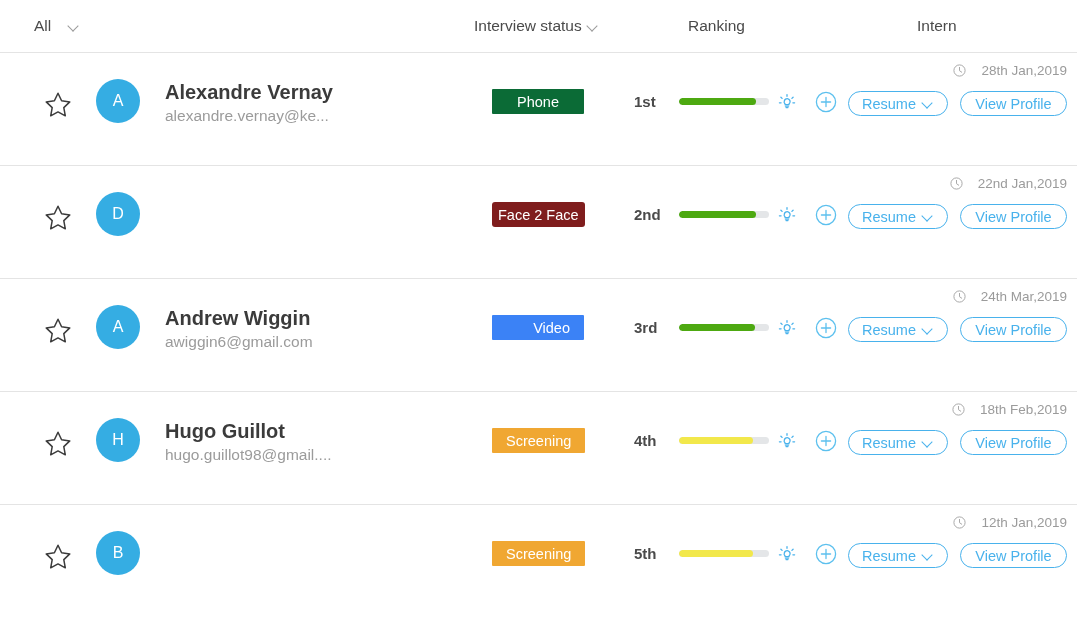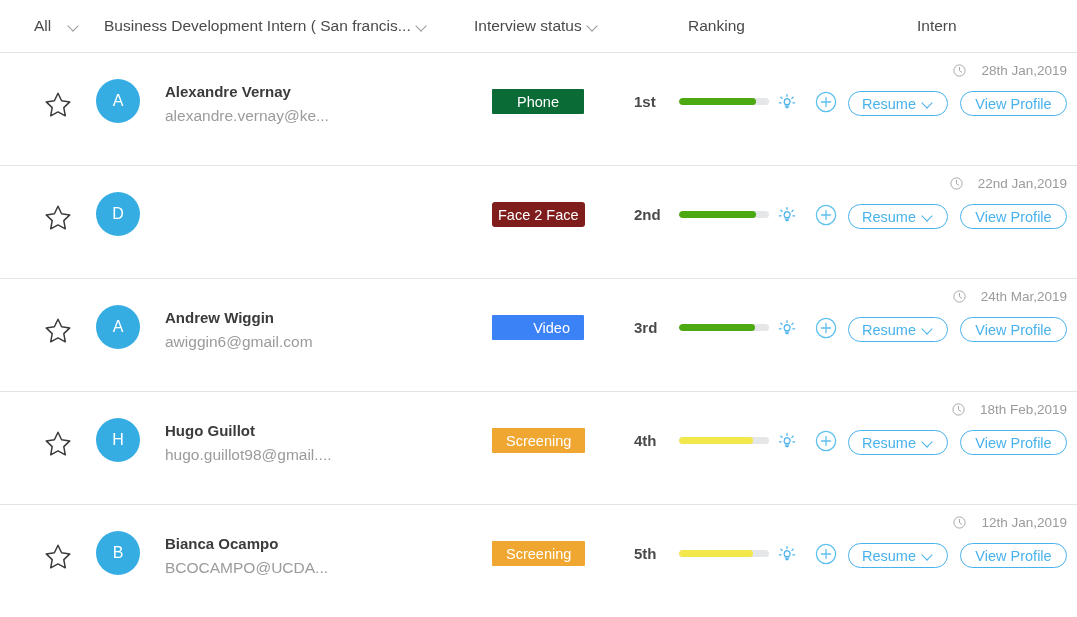--- a/index.html
+++ b/index.html
@@ -101,21 +101,21 @@
   }
 
   
   .person {
     position: absolute;
     left: 165px;
     top: 28px;
     width: 300px;
   }
   .p-name {
-    font-size: 15px;
+    font-size: 20px;
     font-weight: bold;
     color: #3b3b3b;
     line-height: 22px;
     white-space: nowrap;
   }
   .p-email {
     font-size: 15.5px;
     color: #9b9b9b;
     line-height: 26px;
     white-space: nowrap;
@@ -248,24 +248,20 @@
 </head>
 <body>
 
 <div class="table">
 
   <div class="thead">
     <div class="th th-all">
       <span class="th-label">All</span>
       <span class="caret caret-all"></span>
     </div>
-    <div class="th th-job">
-      <span class="th-label">Business Development Intern ( San francis...</span>
-      <span class="caret"></span>
-    </div>
     <div class="th th-ranking">
       <span class="th-label">Ranking</span>
     </div>
     <div class="th th-status">
       <span class="th-label">Interview status</span>
       <span class="caret"></span>
     </div>
     <div class="th th-action">
       <span class="th-label">Intern</span>
     </div>
@@ -462,24 +458,20 @@
       </div>
       <div class="row">
         <div class="star-cell">
           <svg class="star-svg" width="32" height="32" viewBox="0 0 32 32" aria-hidden="true">
             <path d="M16 4.2 L19.6 11.8 L27.8 12.9 L21.8 18.6 L23.3 26.8 L16 22.9 L8.7 26.8 L10.2 18.6 L4.2 12.9 L12.4 11.8 Z" fill="none" stroke="#3b3b3b" stroke-width="1.5" stroke-linejoin="round"></path>
           </svg>
         </div>
         <div class="avatar" style="background: rgb(53, 173, 227);">
           <span>B</span>
         </div>
-        <div class="person">
-          <div class="p-name">Bianca Ocampo</div>
-          <div class="p-email">BCOCAMPO@UCDA...</div>
-        </div>
         <div class="badge" style="background: rgb(240, 167, 50);">
           <span>Screening</span>
         </div>
         <div class="rank-label">5th</div>
         <div class="bar-track">
           <div class="bar-fill" style="width: 82%; background: rgb(242, 232, 75);"></div>
         </div>
         <div class="bulb"><svg width="20" height="20" viewBox="0 0 20 20" aria-hidden="true">
             <g stroke="#49b2ec" stroke-width="1.3" stroke-linecap="round" fill="none">
               <path d="M7.3 9.2a2.9 2.9 0 1 1 5.5 1.6c-.3.6-.9 1-.9 1.8h-3.7c0-.8-.6-1.2-.9-1.8a2.9 2.9 0 0 1 0-1.6z"></path>

